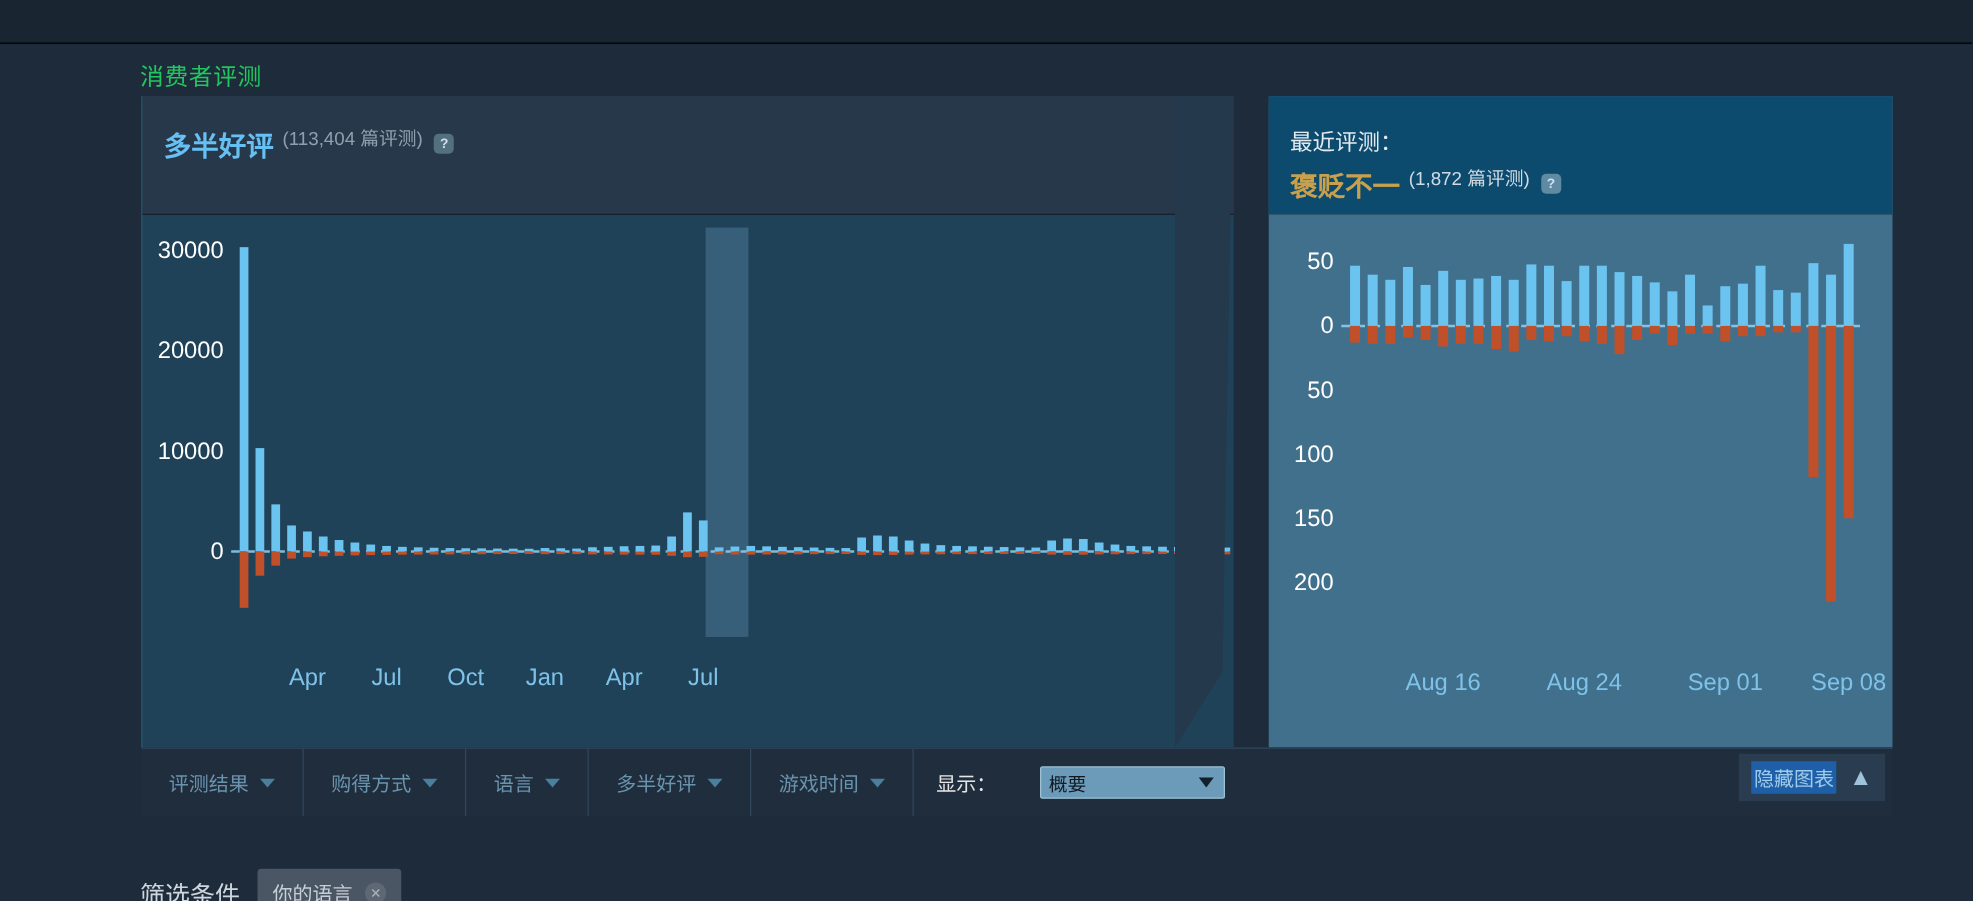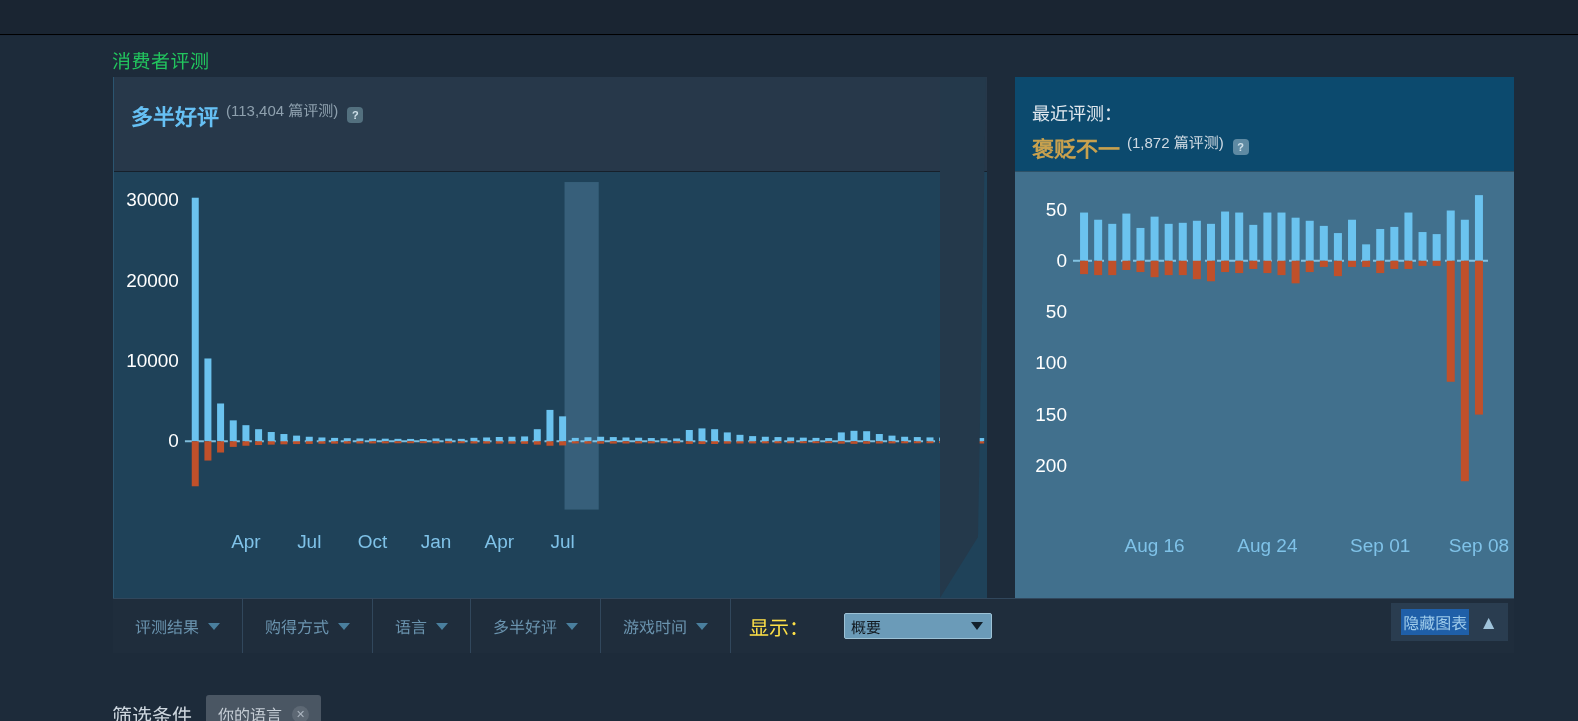--- a/index.html
+++ b/index.html
@@ -78,21 +78,21 @@
     display: flex; align-items: stretch;
   }
   .filter-btn {
     display: flex; align-items: center; gap: 9px;
     padding: 12px 22px; color: #6a93ae; font-size: 16px;
     border-right: 1px solid #31475c; cursor: pointer; white-space: nowrap;
   }
   .caret { width: 0; height: 0; border-left: 6px solid transparent;
            border-right: 6px solid transparent; border-top: 7px solid #4a7f9e; }
   .show-group { display: flex; align-items: center; gap: 12px; padding: 0 18px; }
-  .show-label { color: #fde047; font-size: 20px; }
+  .show-label { color: #e5e5e5; font-size: 16px; }
   .show-select {
     position: relative; width: 148px; height: 26px;
     background: #6b9bb8; border: 1px solid #9dc2d6; border-radius: 2px;
     display: flex; align-items: center; padding: 0 6px;
     color: #11181f; font-size: 15px; cursor: pointer; margin-left: 23px;
   }
   .show-select .sel-caret {
     position: absolute; right: 8px; top: 50%; transform: translateY(-50%);
     width: 0; height: 0; border-left: 6px solid transparent;
     border-right: 6px solid transparent; border-top: 8px solid #12202b;

